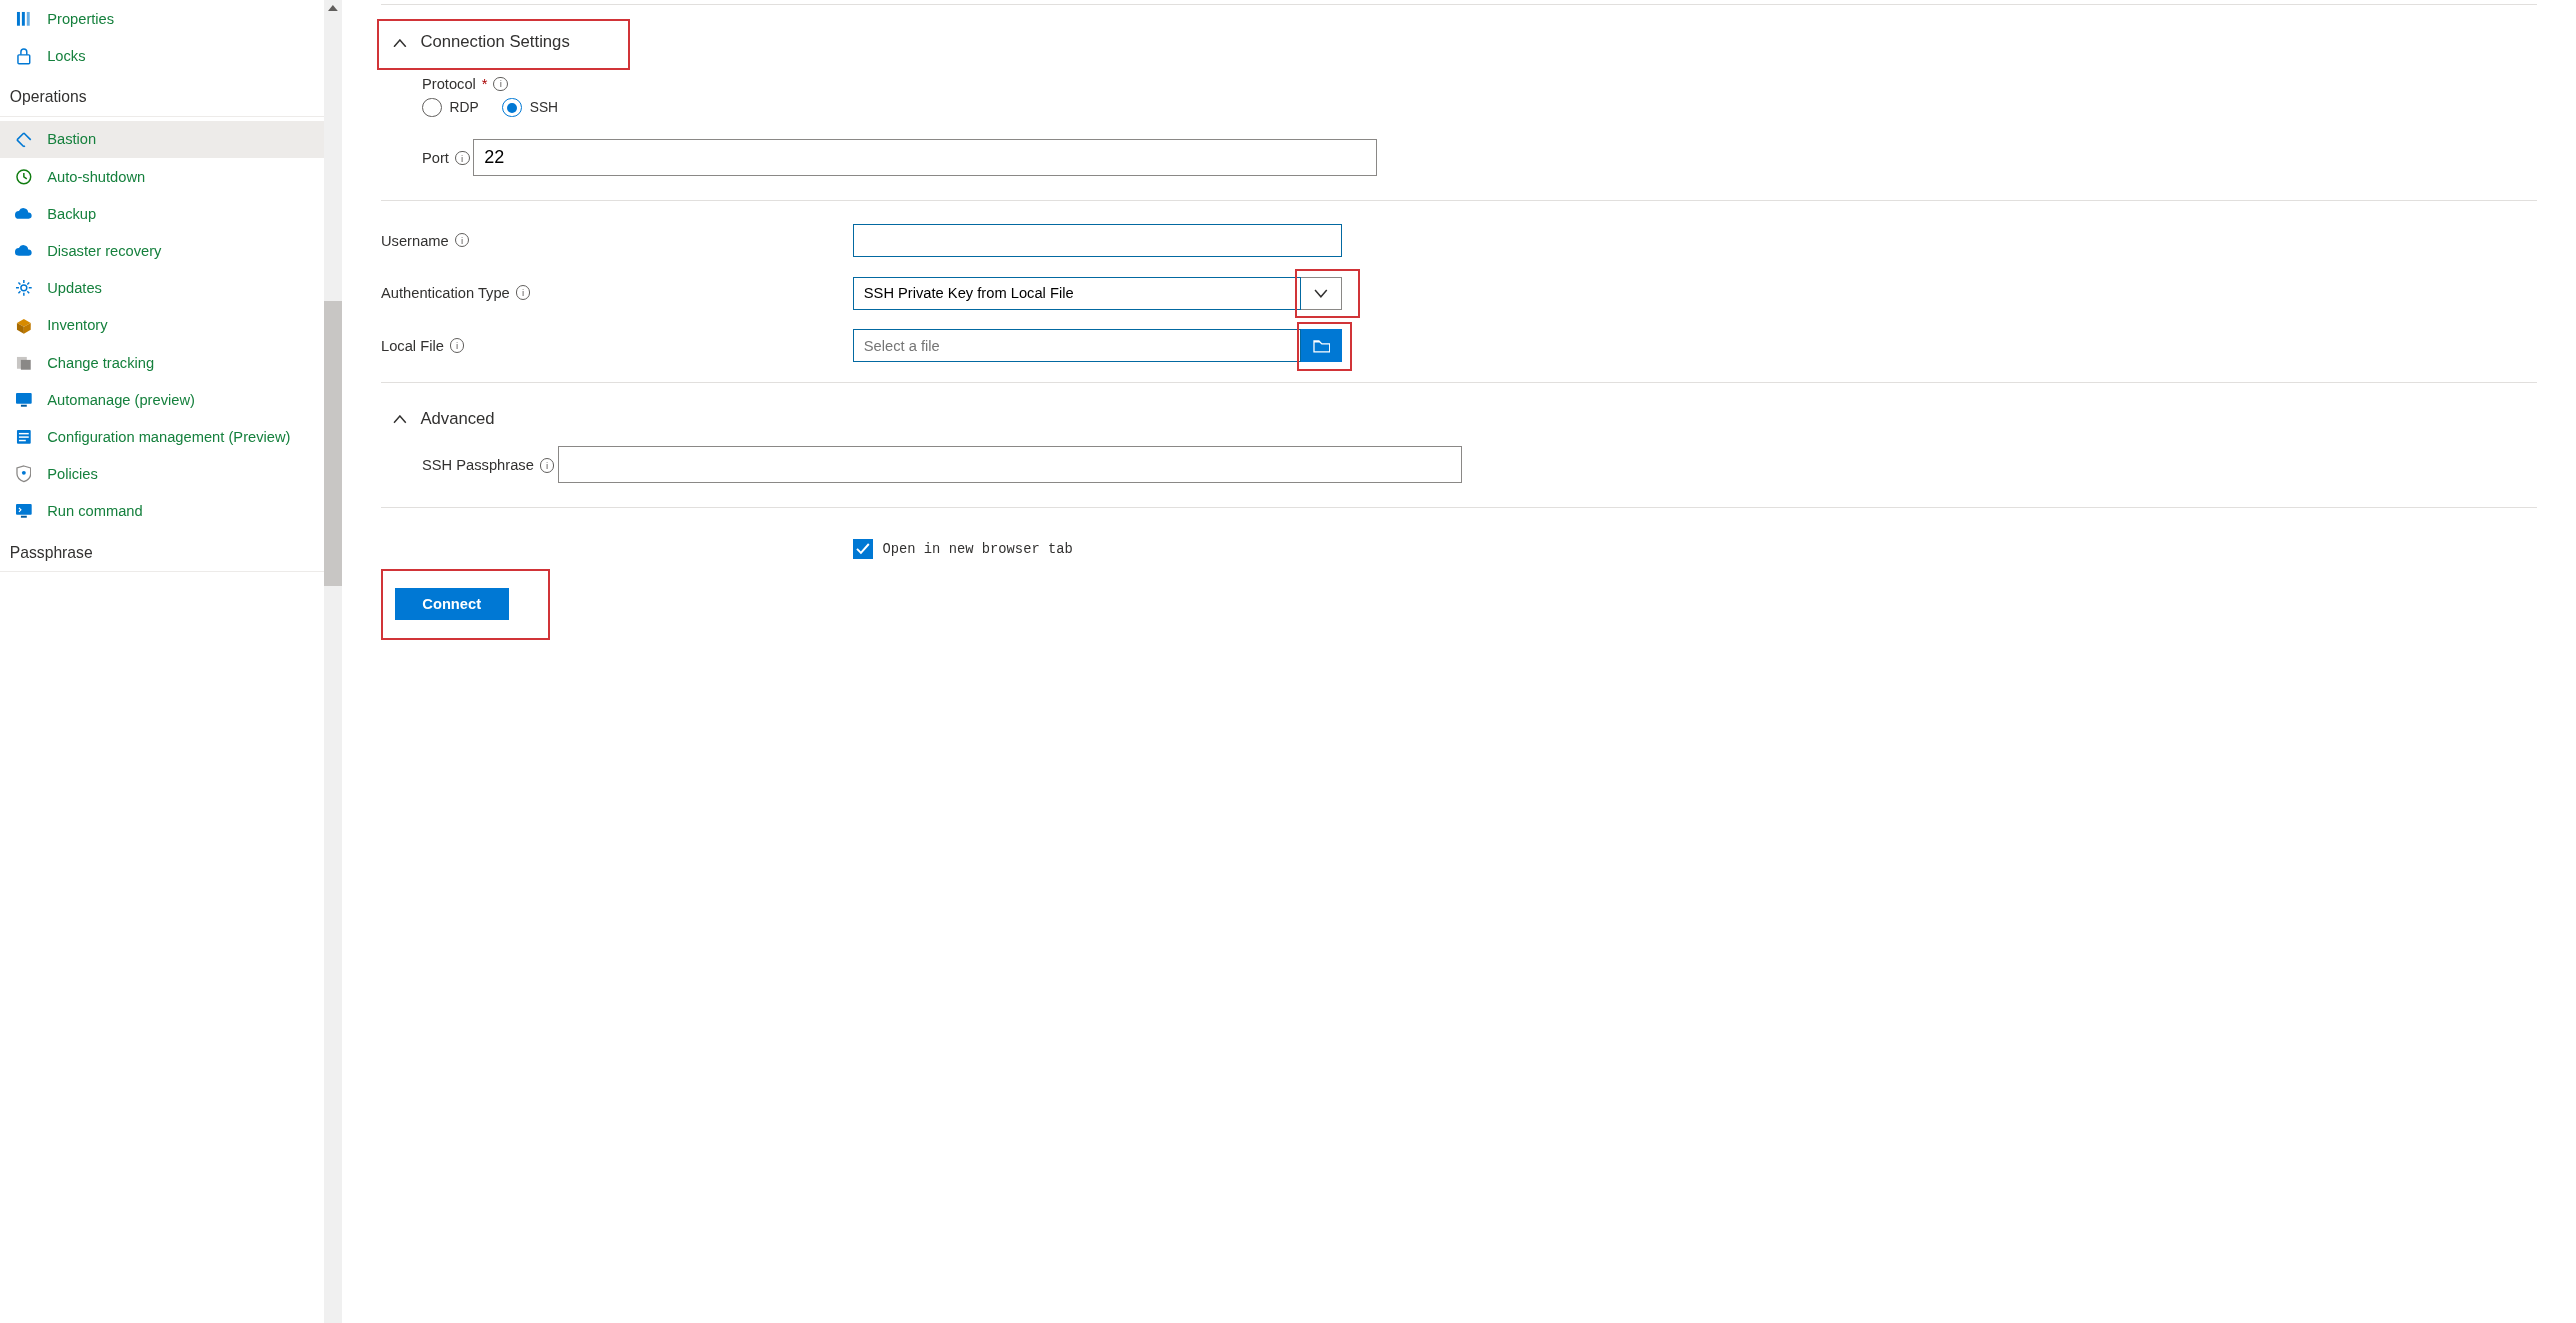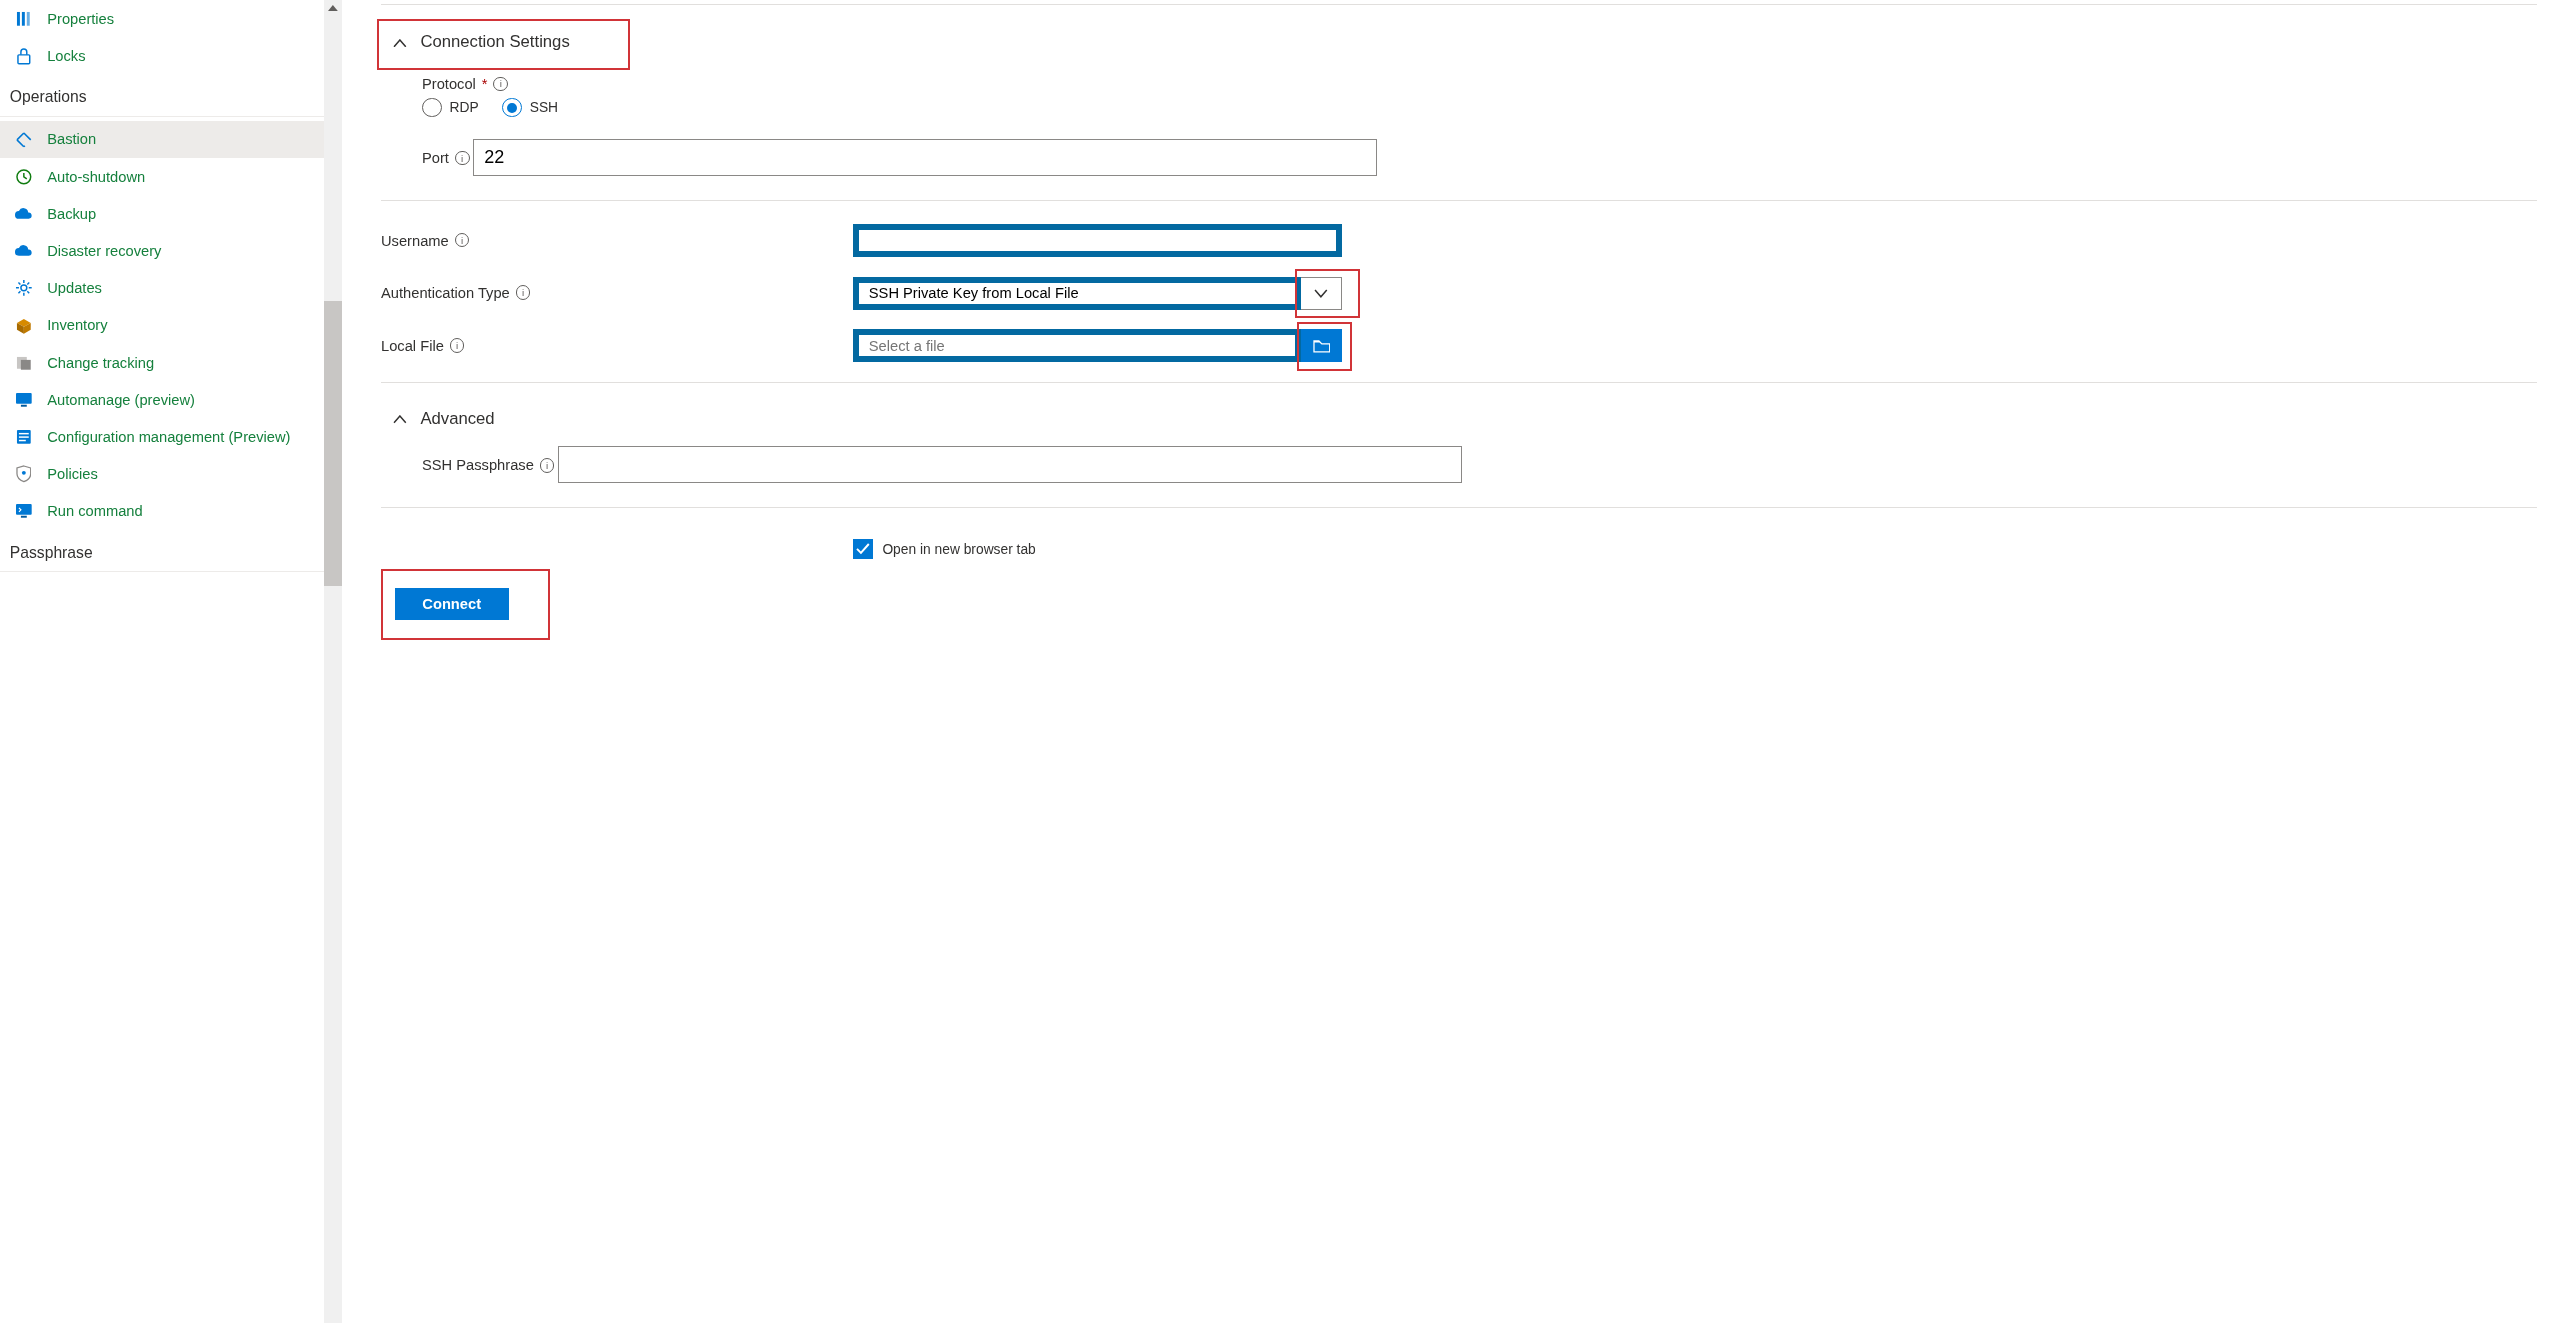--- a/index.html
+++ b/index.html
@@ -32,21 +32,21 @@
     .radio { display: inline-flex; align-items: center; gap: 7.9px; cursor:pointer; }
     .radio-circle { width:19.6px; height:19.6px; border:1.5px solid #605e5c; border-radius:50%; display:inline-flex; align-items:center; justify-content:center; }
     .radio-circle.checked { border-color: #0078d4; }
     .radio-circle.checked::after { content:""; width:9.8px; height:9.8px; background:#0078d4; border-radius:50%; }
 
     .text-input { width: 904px; max-width: 100%; height: 37px; border: 1px solid #8a8886; padding: 3.9px 9.8px; font-size: 18px; }
 
     .form-row { display:flex; align-items:center; margin-bottom: 19.6px; }
     .form-row .row-label { width: 472px; font-size:14.7px; display:inline-flex; align-items:flex-start; gap:5.9px; }
     .form-row .row-control { display:flex; align-items:stretch; }
-    .row-input { width: 452px; height:33px; border:6px solid #0369a1; padding:3.9px 9.8px; font-size:14.7px; }
+    .row-input { width: 452px; height:33px; border:1px solid #0369a1; padding:3.9px 9.8px; font-size:14.7px; }
     .row-input.ro { color:#605e5c; }
     .select-wrap { position:relative; display:flex; }
     .select-caret { width:41px; height:33px; display:flex; align-items:center; justify-content:center; border:1px solid #8a8886; border-left:none; cursor:pointer; }
     .file-btn { width:41px; height:33px; background:#0078d4; display:flex; align-items:center; justify-content:center; cursor:pointer; }
 
     .checkbox-row { display:flex; align-items:center; gap:9.8px; margin-top: 7.9px; }
     .checkbox { width:19.6px; height:19.6px; background:#0078d4; display:inline-flex; align-items:center; justify-content:center; }
 
     .primary-btn { background:#0078d4; color:#fff; border:none; padding:7.9px 27.5px; font-size:14.7px; font-weight:600; cursor:pointer; }
     .hl-around { position:relative; display:inline-block; }
@@ -314,21 +314,21 @@
     <div class="field-label">
       <span>SSH Passphrase</span>
       <span class="info-icon">i</span>
     </div>
     <input type="password" class="text-input" value="" style="">
   </div>
 
   <div class="section-rule"></div>
 
   
-  <div class="form-row" style="margin-bottom:0;">
+  <div class="form-row" style="margin-bottom:0;font-family:Liberation Mono, monospace;">
     <div class="row-label"></div>
     <div class="checkbox-row">
       <span class="checkbox">
         <svg width="13.8" height="11.8" viewBox="0 0 14 12">
             <path d="M1 6 L5 10 L13 1" stroke="#fff" stroke-width="2" fill="none"></path>
           </svg>
       </span>
       <span>Open in new browser tab</span>
     </div>
   </div>

